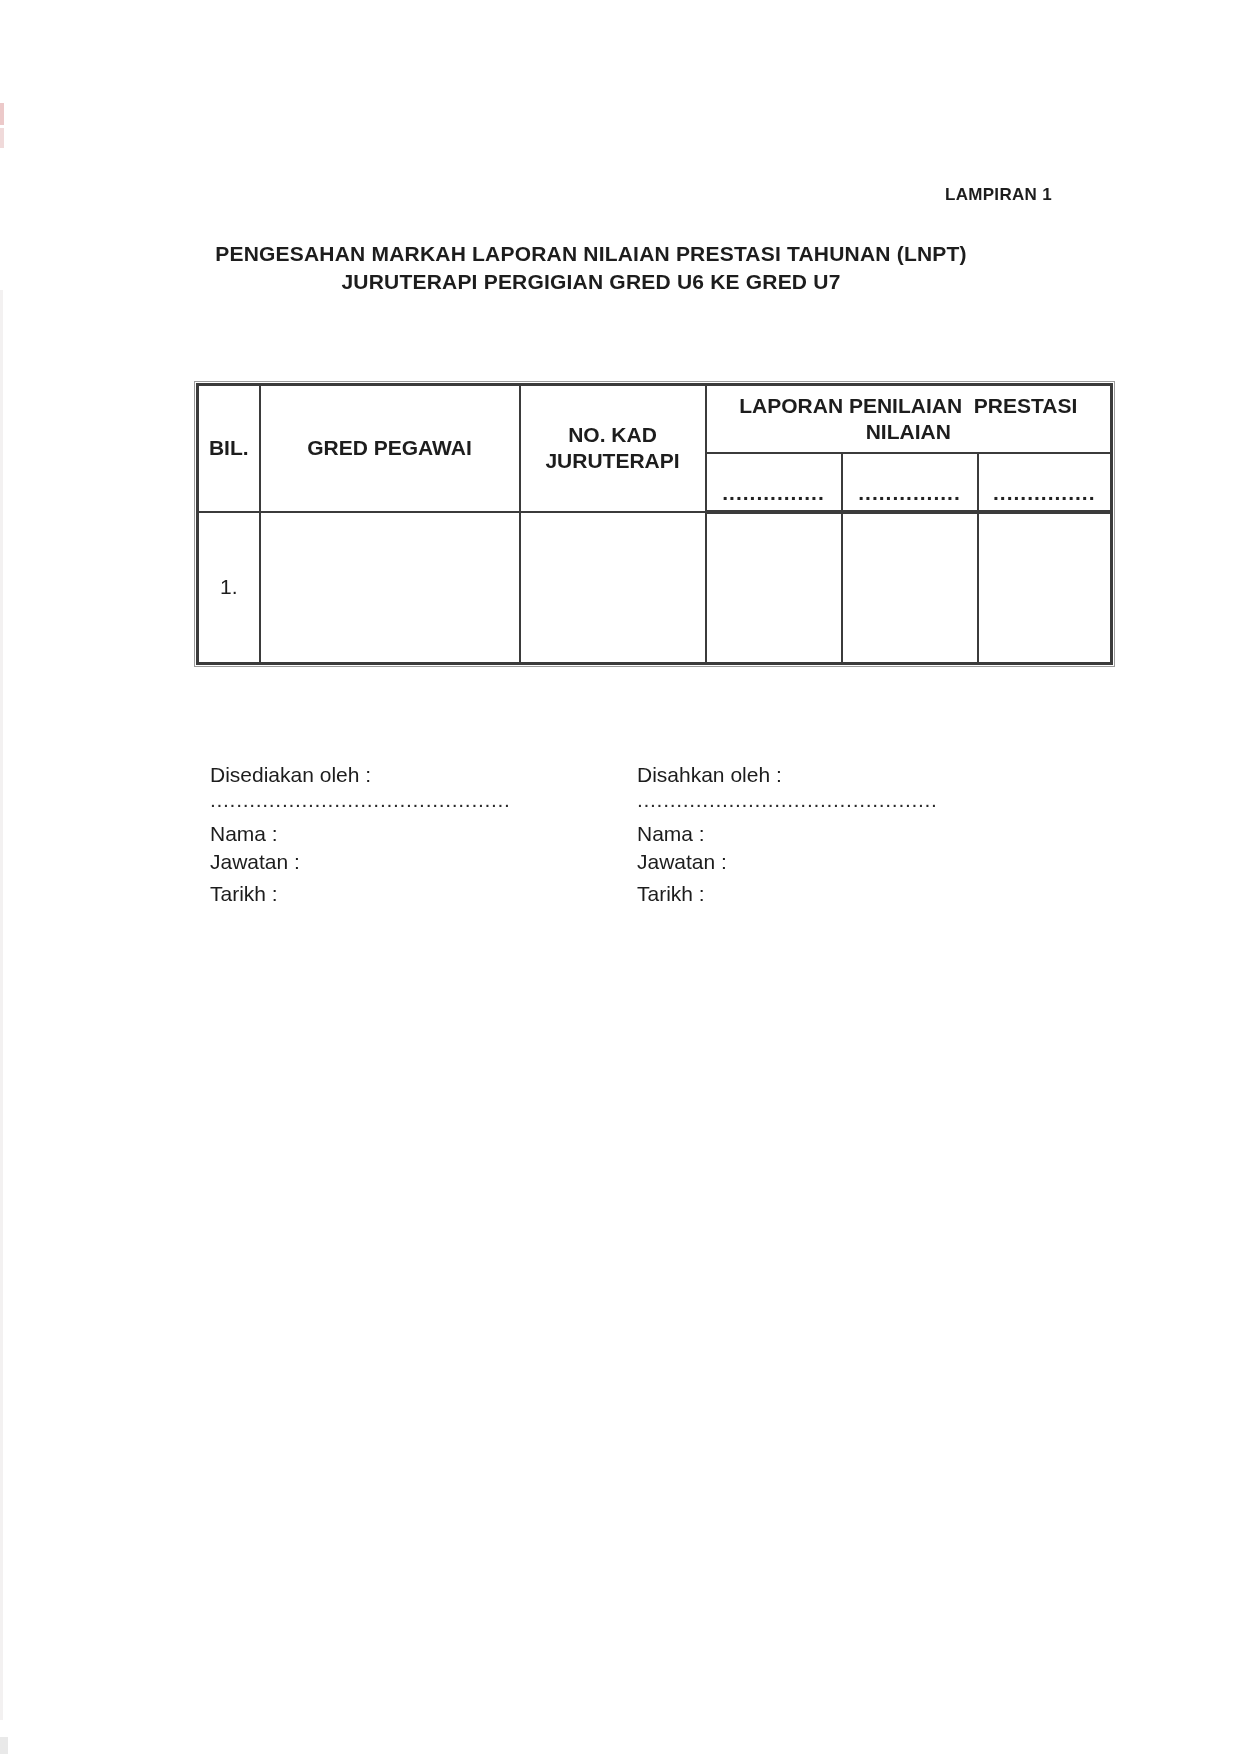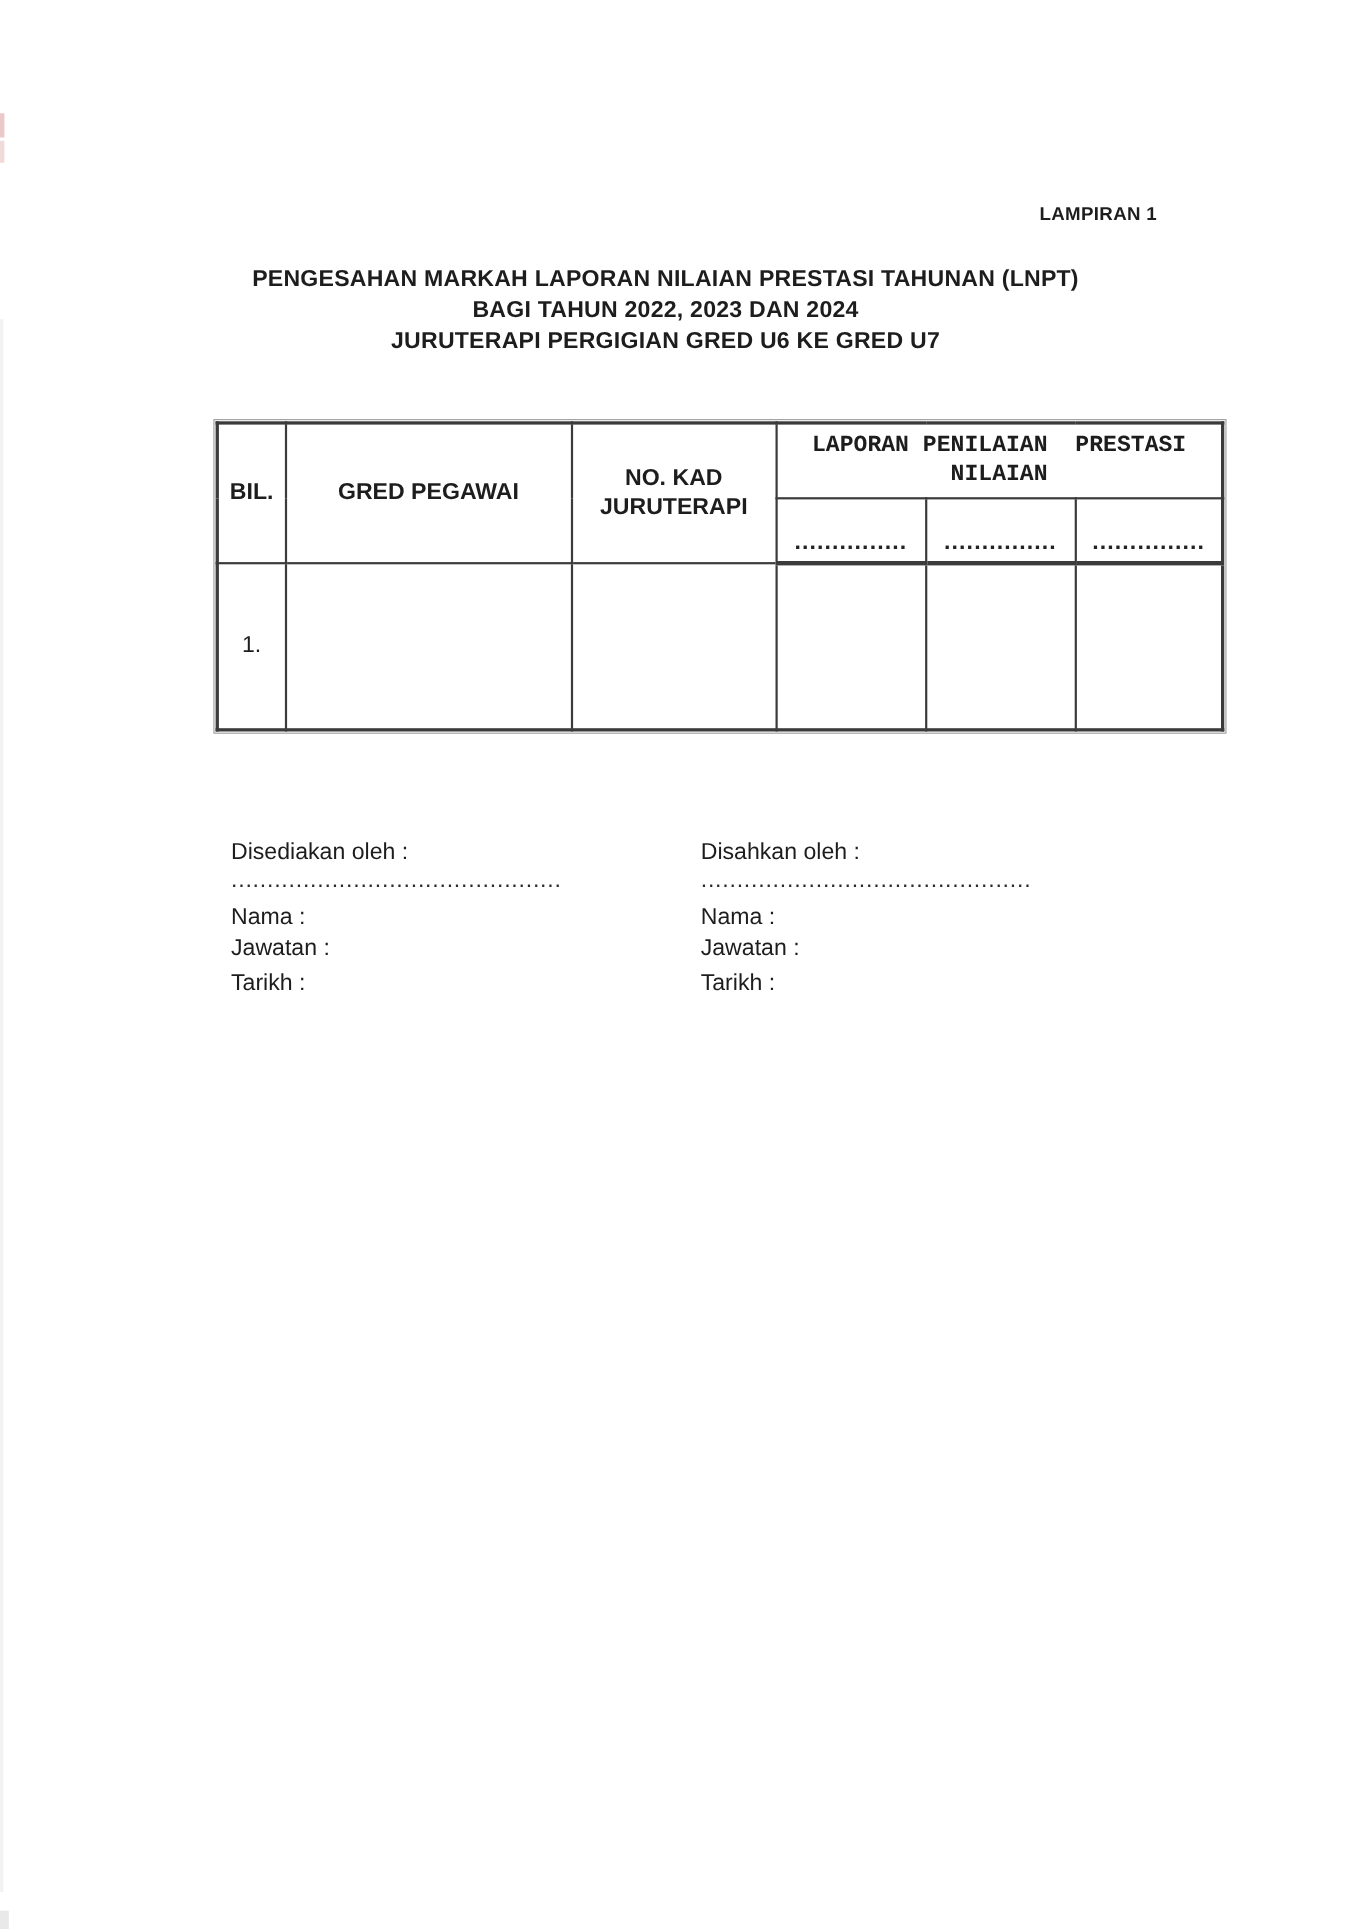--- a/index.html
+++ b/index.html
@@ -20,21 +20,21 @@
     top: 185px;
     font-size: 17px;
     font-weight: bold;
     letter-spacing: 0.3px;
     white-space: nowrap;
   }
 
   
   .doc-title {
     position: absolute;
-    left: 100px;
+    left: 86px;
     top: 240px;
     width: 1010px;
     text-align: center;
     font-size: 21px;
     font-weight: bold;
     line-height: 28px;
     letter-spacing: 0.2px;
   }
   .doc-title .title-line { white-space: pre-wrap; }
 
@@ -58,21 +58,21 @@
     text-align: center;
     vertical-align: middle;
     font-size: 21px;
     overflow: hidden;
   }
   table.lnpt { border: 3px solid #3b3b3b; }
   tr.r-top td { height: 68px; }
   tr.r-sub td { height: 59px; border-bottom: 4px solid #3b3b3b; }
   tr.r-body td { height: 152px; }
   td.hdr { font-weight: bold; line-height: 26px; }
-  td.cell-lnpt-years .hline { white-space: pre-wrap; font-family: Liberation Mono, monospace; }
+  td.cell-lnpt-years .hline { white-space: pre-wrap; }
   tr.r-sub td.year-dots {
     vertical-align: bottom;
     padding-bottom: 5px;
     font-weight: bold;
     letter-spacing: 1px;
     color: #222222;
   }
   td.cell-bil-value { font-weight: normal; }
 
   
@@ -104,21 +104,20 @@
   .artifact-edge-strip { left: 0; top: 290px; width: 3px; height: 1430px; background: #f3f1f1; }
   .artifact-bottom-smudge { left: 0; top: 1737px; width: 8px; height: 17px; background: #e9e9e9; }
 </style>
 </head>
 <body>
 
 <div class="corner-label">LAMPIRAN 1</div>
 
 <div class="doc-title">
   <div class="title-line">PENGESAHAN MARKAH LAPORAN NILAIAN PRESTASI TAHUNAN (LNPT)</div>
-  <div class="title-line">BAGI TAHUN 2022, 2023 DAN 2024</div>
   <div class="title-line">JURUTERAPI PERGIGIAN GRED U6 KE GRED U7</div>
 </div>
 
 <div class="table-frame">
   <table class="lnpt">
     <colgroup>
       <col style="width:62px">
       <col style="width:260px">
       <col style="width:186px">
       <col style="width:136px">

